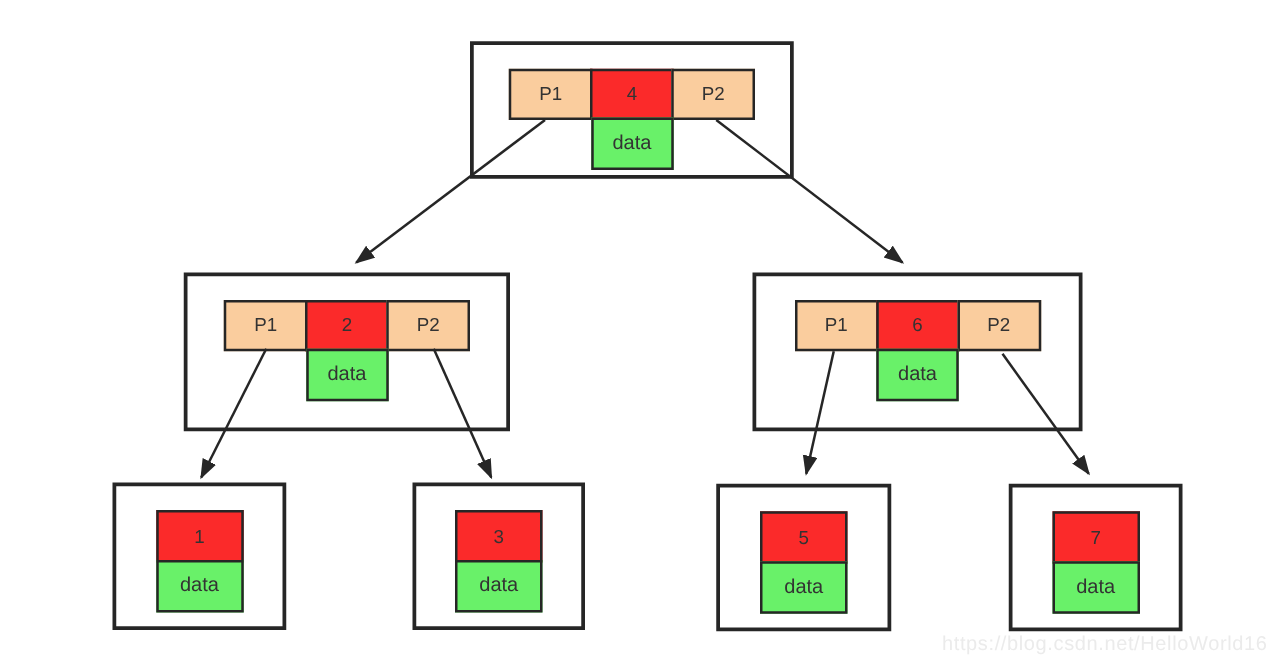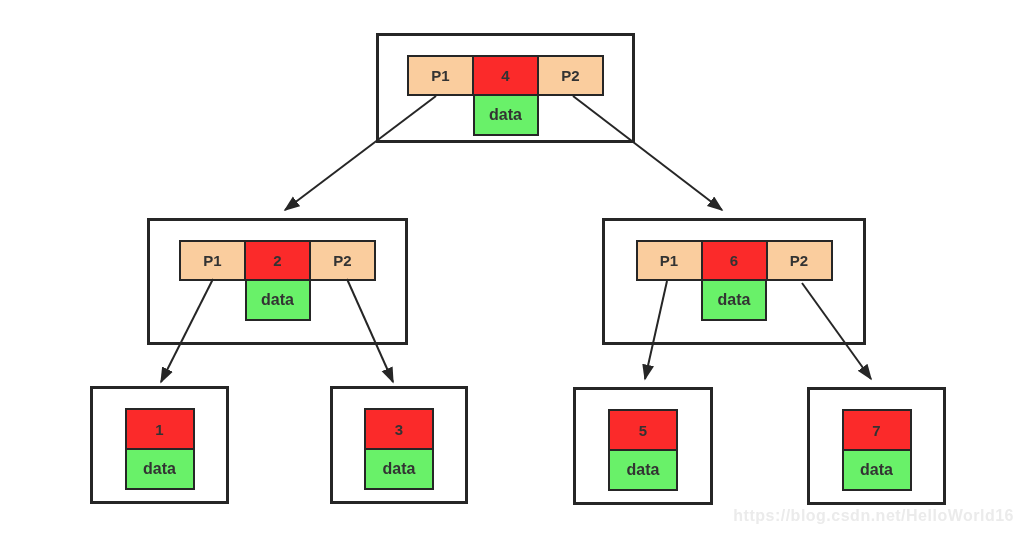--- a/index.html
+++ b/index.html
@@ -7,21 +7,20 @@
     padding: 0;
     background: #ffffff;
     font-family: "Liberation Sans", "DejaVu Sans", sans-serif;
   }
   .canvas {
     position: relative;
     width: 1022px;
     height: 537px;
     background: #ffffff;
     overflow: hidden;
-    font-weight: bold;
   }
   .tnode {
     position: absolute;
     box-sizing: border-box;
     border: 3px solid #262626;
     background: #ffffff;
     display: flex;
     flex-direction: column;
     align-items: center;
     padding-top: 19px;

